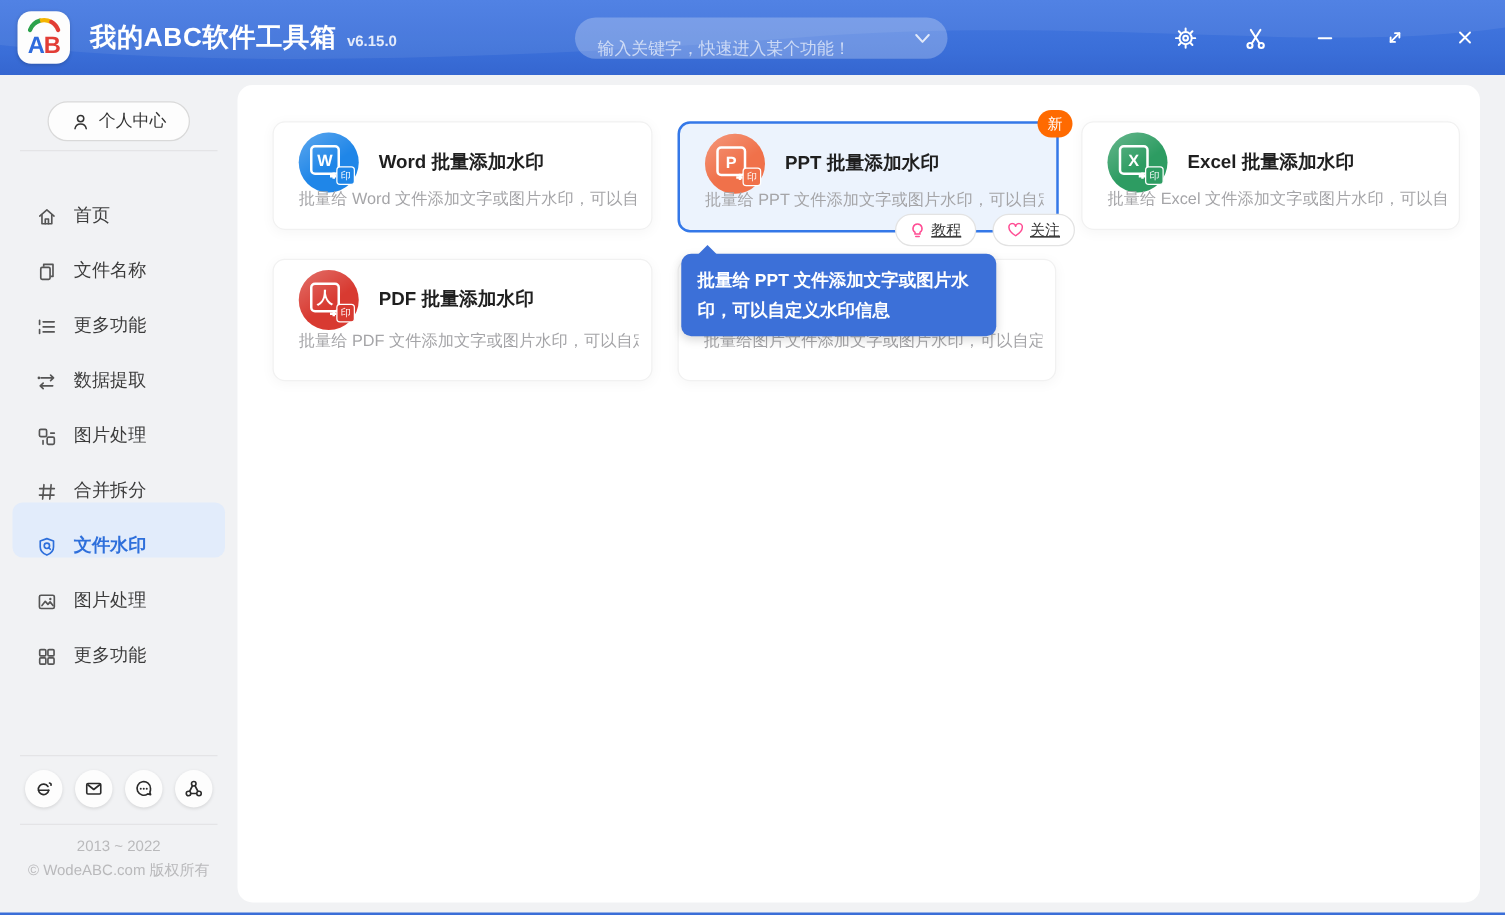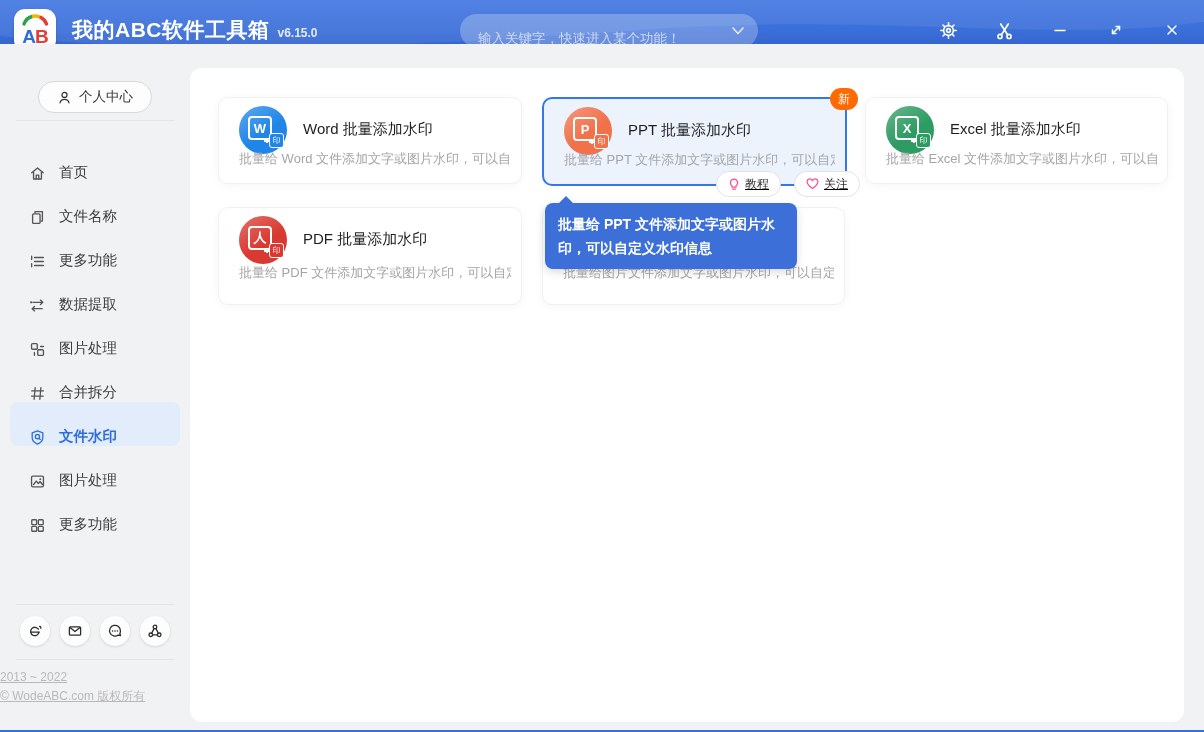--- a/index.html
+++ b/index.html
@@ -5,21 +5,21 @@
   html,body{margin:0;padding:0;}
   body{
     width:1204px;height:732px;position:relative;overflow:hidden;
     font-family:"Liberation Sans","DejaVu Sans",sans-serif;
     background:#f1f2f4;
   }
   .window{position:absolute;inset:0;}
 
   
   .titlebar{
-    position:absolute;left:0;top:0;width:1204px;height:44px;
+    position:absolute;left:0;top:0;width:1204px;height:60px;
     background:linear-gradient(180deg,#4479e2 0%,#3a6ed8 70%,#3566d0 100%);
     overflow:hidden;
   }
   .titlebar .wave{position:absolute;left:0;top:0;}
   .logo{
     position:absolute;left:14px;top:9px;width:42px;height:42px;border-radius:11px;
     background:#fdfdfd;display:flex;align-items:flex-end;justify-content:center;
     box-shadow:0 1px 3px rgba(0,0,0,.18);
   }
   .logo-letters{font-weight:bold;font-size:19px;line-height:1;margin-bottom:5px;letter-spacing:-1px;}
@@ -59,21 +59,21 @@
     display:flex;align-items:flex-end;gap:13px;font-size:14.5px;color:#3c3c3c;cursor:pointer;
   }
   .side-item .si-icon{width:17px;height:17px;color:#555;display:flex;}
   .side-item.active{background:#e2ecfb;color:#2e6fdb;font-weight:bold;}
   .side-item.active .si-icon{color:#2e6fdb;}
   .social-row{position:absolute;top:556px;left:0;right:0;display:flex;justify-content:center;gap:10px;}
   .social-btn{
     width:30px;height:30px;border-radius:50%;background:#fdfdfd;box-shadow:0 1px 3px rgba(0,0,0,.12);
     display:flex;align-items:center;justify-content:center;color:#2b2b2b;cursor:pointer;
   }
-  .side-foot{position:absolute;left:0;right:0;text-align:left;font-size:12px;color:#b9b9bb;text-decoration:underline;}
+  .side-foot{position:absolute;left:0;right:0;text-align:center;font-size:12px;color:#b9b9bb;}
 
   
   .main{
     position:absolute;left:190px;top:68px;width:994px;height:654px;
     background:#fff;border-radius:12px;
   }
   .card{
     position:absolute;background:#fff;border:1px solid #f1f1f1;border-radius:10px;
     box-shadow:0 2px 10px rgba(0,0,0,.04);cursor:pointer;
   }
@@ -89,21 +89,21 @@
     color:#fff;font-size:13px;font-weight:bold;display:flex;align-items:center;justify-content:center;
   }
   .stamp{
     position:absolute;right:3px;bottom:6px;width:13px;height:13px;border:1.5px solid #fff;border-radius:3px;
     background:inherit;display:flex;align-items:center;justify-content:center;
   }
   .stamp em{font-style:normal;color:#fff;font-size:8px;line-height:1;}
   .plus{position:absolute;left:-6px;bottom:4px;width:5px;height:5px;}
   .plus::before{content:"";position:absolute;left:0;top:2px;width:5px;height:1.5px;background:#fff;}
   .plus::after{content:"";position:absolute;left:2px;top:0;width:1.5px;height:5px;background:#fff;}
-  .card-title{position:absolute;left:84px;top:22px;margin:0;font-size:15px;color:#1f1f1f;font-weight:normal;white-space:nowrap;}
+  .card-title{position:absolute;left:84px;top:22px;margin:0;font-size:15px;color:#1f1f1f;font-weight:bold;white-space:nowrap;}
   .card-desc{
     position:absolute;left:20px;top:52px;right:10px;margin:0;font-size:13px;color:#a5a5a8;
     white-space:nowrap;overflow:hidden;
   }
   .card.row2 .card-desc{top:56px;}
   .badge-new{
     position:absolute;top:-11px;right:-13px;height:22px;padding:0 8px;border-radius:11px;
     background:#ff6a00;color:#fff;font-size:12px;display:flex;align-items:center;
   }
   .card-actions{position:absolute;right:-15px;bottom:-13px;display:flex;gap:13px;text-decoration:underline;}

